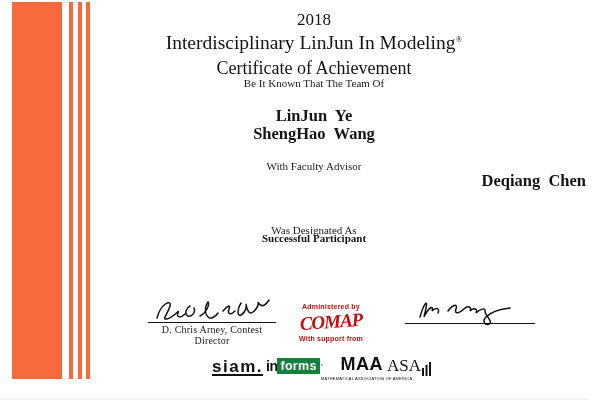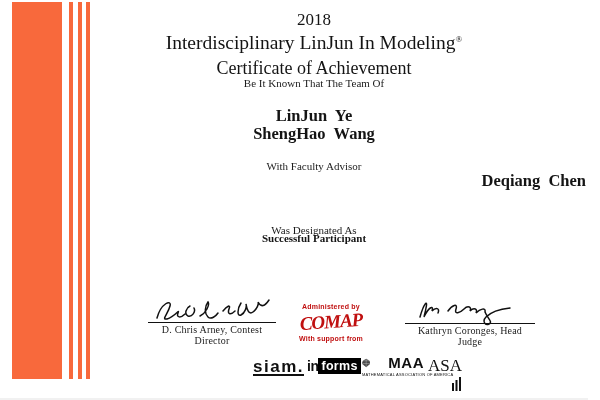--- a/index.html
+++ b/index.html
@@ -38,33 +38,33 @@
   .sigtitle{font-size:10px;color:#222;margin-top:1px;letter-spacing:0.2px;}
   .sig-left{left:148px;top:297px;width:128px;}
   .sig-right{left:405px;top:296px;width:130px;}
 
   
   .comap{position:absolute;left:296px;top:303px;width:70px;text-align:center;color:#c01010;}
   .comap .tiny{font-family:"Liberation Sans","DejaVu Sans",sans-serif;font-size:7px;font-weight:bold;letter-spacing:0.2px;}
   .comap .logo{font-size:19px;font-weight:bold;font-style:italic;letter-spacing:-1px;transform:rotate(-4deg);margin:1px 0 2px 0;}
 
   
-  .sponsor{position:absolute;font-family:"Liberation Sans","DejaVu Sans",sans-serif;color:#101010;margin-left:41px;}
+  .sponsor{position:absolute;font-family:"Liberation Sans","DejaVu Sans",sans-serif;color:#101010;}
   .siam{left:212px;top:357px;font-size:17px;font-weight:bold;letter-spacing:1.5px;
         text-decoration:underline;text-decoration-thickness:2px;text-underline-offset:2px;}
   .informs{left:266px;top:358px;display:flex;}
   .informs .pre{font-size:14px;font-weight:bold;letter-spacing:-0.5px;}
-  .informs .boxed{background:#000000;color:#fff;font-size:12.5px;font-weight:bold;
+  .informs .boxed{background:#15803d;color:#fff;font-size:12.5px;font-weight:bold;
                   padding:1px 3px;letter-spacing:0.3px;}
   .maa{left:321px;top:354px;width:62px;text-align:center;}
   .maa .row{display:flex;align-items:center;justify-content:center;gap:2px;}
-  .maa .maatxt{font-size:15px;font-weight:bold;letter-spacing:0.5px;padding-left:16px;}
+  .maa .maatxt{font-size:18px;font-weight:bold;letter-spacing:0.5px;padding-left:16px;}
   .maa .cap{font-size:4px;letter-spacing:0.2px;margin-top:1px;white-space:nowrap;}
   .asa{left:387px;top:356px;display:flex;align-items:flex-end;gap:1px;
-       font-family:"Liberation Serif",serif;font-size:17px;flex-direction:column;}
+       font-family:"Liberation Serif",serif;font-size:17px;}
 </style>
 </head>
 <body>
 
 <div class="page">
 
   <div class="accent-bar"></div>
   <div class="accent-stripe s1"></div>
   <div class="accent-stripe s2"></div>
   <div class="accent-stripe s3"></div>
@@ -104,21 +104,20 @@
     <div class="tiny">With support from</div>
   </div>
 
   <div class="sigblock sig-right">
     <svg width="124" height="30" viewBox="0 0 124 30">
       <path d="M12,21 C16,7 20,3 18,12 C17,18 15,23 17,19 C21,11 26,9 24,15 C28,11 32,12 30,17
                M40,15 C44,9 50,7 48,13 C46,19 52,17 56,13 C60,9 64,11 62,15 C66,11 70,13 68,17
                C72,13 78,11 77,16 C80,23 85,26 81,28 C77,30 74,25 78,21 C83,16 93,13 102,12" fill="none" stroke="#111" stroke-width="1.5" stroke-linecap="round"></path>
     </svg>
     <div class="sigline"></div>
-    <div class="sigtitle">Kathryn Coronges, Head Judge</div>
   </div>
 
   <div class="sponsor siam">siam.</div>
 
   <div class="sponsor informs">
     <span class="pre">in</span>
       <span class="boxed">forms</span>
   </div>
 
   <div class="sponsor maa">

